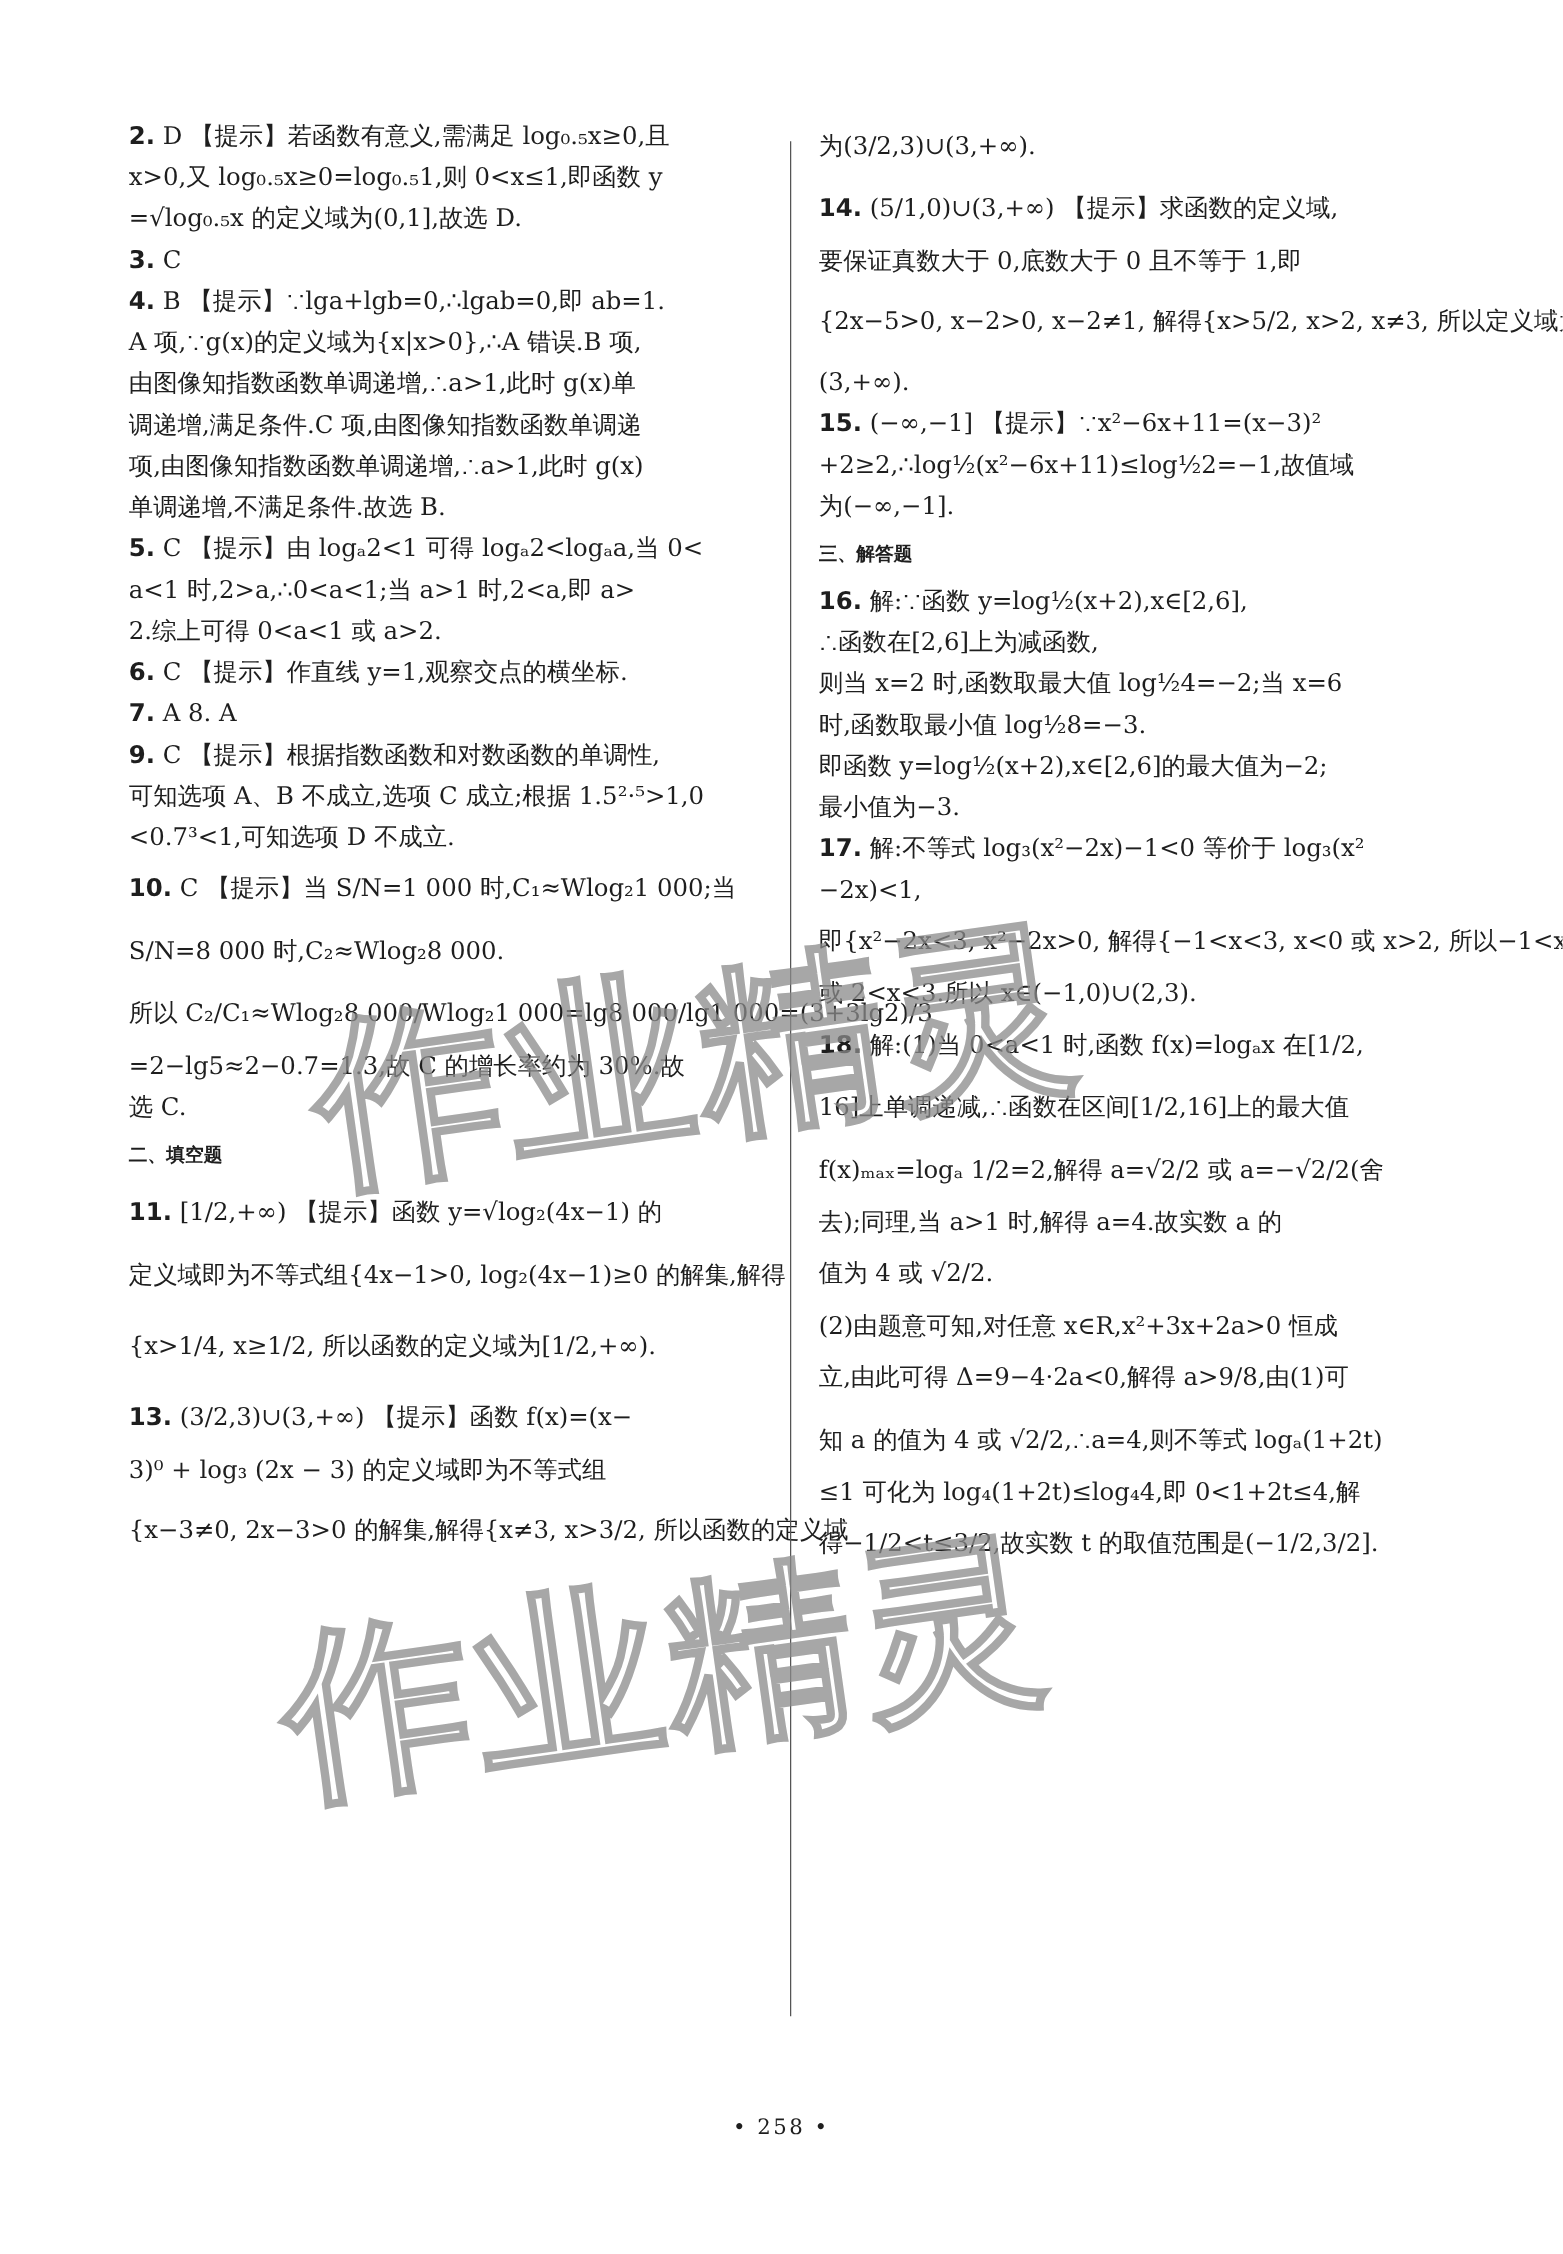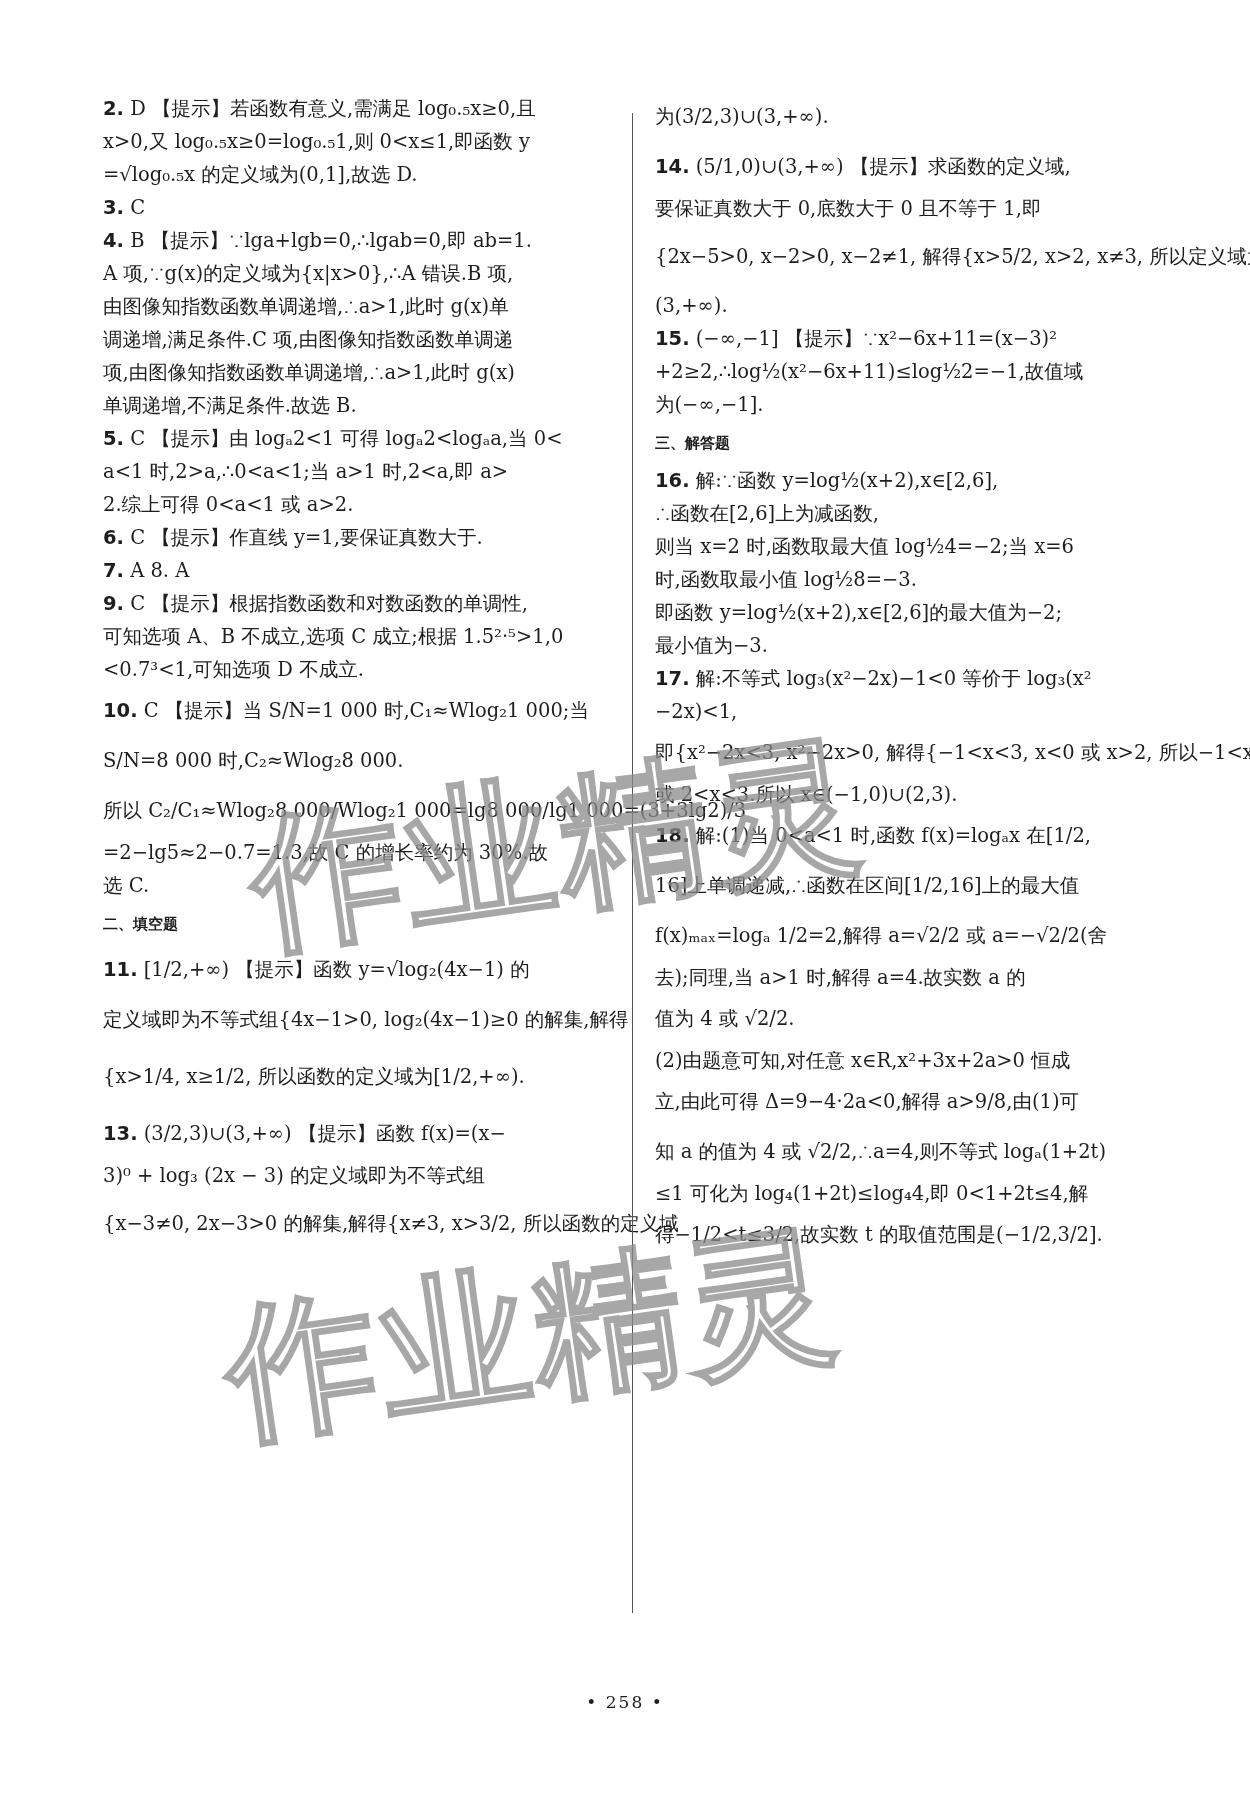--- a/index.html
+++ b/index.html
@@ -35,21 +35,21 @@
       <div class="line"><span class="num">3.</span><span> C</span></div>
       <div class="line"><span class="num">4.</span><span> B 【提示】∵lga+lgb=0,∴lgab=0,即 ab=1.</span></div>
       <div class="line"><span>A 项,∵g(x)的定义域为{x|x&gt;0},∴A 错误.B 项,</span></div>
       <div class="line"><span>由图像知指数函数单调递增,∴a&gt;1,此时 g(x)单</span></div>
       <div class="line"><span>调递增,满足条件.C 项,由图像知指数函数单调递</span></div>
       <div class="line"><span>项,由图像知指数函数单调递增,∴a&gt;1,此时 g(x)</span></div>
       <div class="line"><span>单调递增,不满足条件.故选 B.</span></div>
       <div class="line"><span class="num">5.</span><span> C 【提示】由 logₐ2&lt;1 可得 logₐ2&lt;logₐa,当 0&lt;</span></div>
       <div class="line"><span>a&lt;1 时,2&gt;a,∴0&lt;a&lt;1;当 a&gt;1 时,2&lt;a,即 a&gt;</span></div>
       <div class="line"><span>2.综上可得 0&lt;a&lt;1 或 a&gt;2.</span></div>
-      <div class="line"><span class="num">6.</span><span> C 【提示】作直线 y=1,要保证真数大于.</span></div>
+      <div class="line"><span class="num">6.</span><span> C 【提示】作直线 y=1,观察交点的横坐标.</span></div>
       <div class="line"><span class="num">7.</span><span> A   8. A</span></div>
       <div class="line"><span class="num">9.</span><span> C 【提示】根据指数函数和对数函数的单调性,</span></div>
       <div class="line"><span>可知选项 A、B 不成立,选项 C 成立;根据 1.5²·⁵&gt;1,0</span></div>
       <div class="line"><span>&lt;0.7³&lt;1,可知选项 D 不成立.</span></div>
       <div class="line tall"><span class="num">10.</span><span> C 【提示】当 S/N=1 000 时,C₁≈Wlog₂1 000;当</span></div>
       <div class="line tall"><span>S/N=8 000 时,C₂≈Wlog₂8 000.</span></div>
       <div class="line tall"><span>所以 C₂/C₁≈Wlog₂8 000/Wlog₂1 000=lg8 000/lg1 000=(3+3lg2)/3</span></div>
       <div class="line"><span>=2−lg5≈2−0.7=1.3,故 C 的增长率约为 30%.故</span></div>
       <div class="line"><span>选 C.</span></div>
       <div class="section">二、填空题</div>

